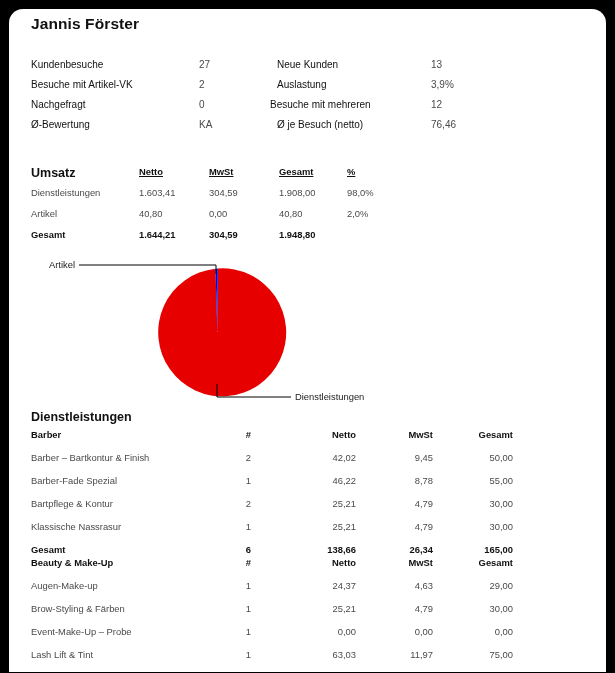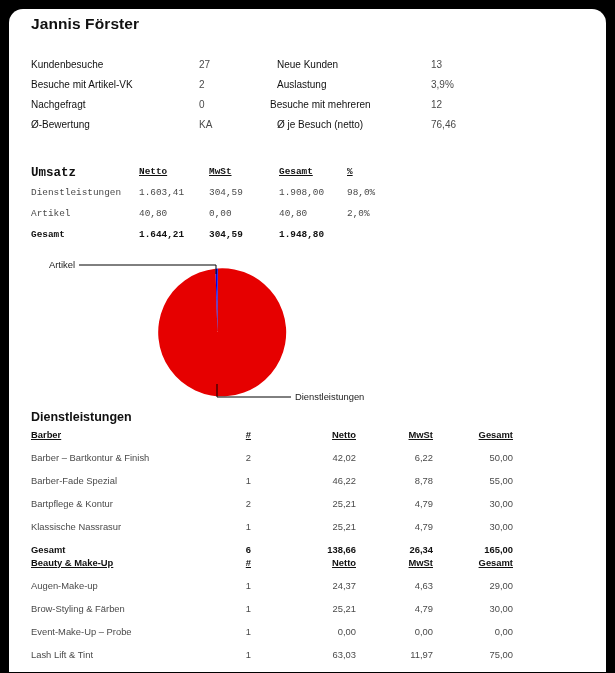--- a/index.html
+++ b/index.html
@@ -31,21 +31,21 @@
   .kpi-lbl {
     position: absolute; font-size: 10px; font-weight: normal; color: #111111;
     white-space: nowrap;
   }
   .kpi-val {
     position: absolute; font-size: 10px; color: #4a4a4a; white-space: nowrap;
   }
 
   
   .umsatz { position: absolute; left: 22px; top: 157px; width: 560px; }
-  .um-row { position: relative; height: 21px; font-family: Liberation Mono, monospace; }
+  .um-row { position: relative; height: 21px; }
   .um-c { position: absolute; font-size: 9.4px; color: #4a4a4a; white-space: nowrap; }
   .um-head .um-c { font-weight: bold; color: #111111; text-decoration: underline; }
   .um-head .um-c0 { text-decoration: none; font-size: 12.5px; }
   .um-total .um-c { font-weight: bold; color: #111111; }
   .um-c0 { left: 0px; }
   .um-c1 { left: 108px; }
   .um-c2 { left: 178px; }
   .um-c3 { left: 248px; }
   .um-c4 { left: 316px; }
 
@@ -61,21 +61,21 @@
   .svc-1 { top: 420px; }
   .svc-2 { top: 548px; }
   .svc-row { position: relative; height: 23px; }
   .sc { position: absolute; font-size: 9.4px; color: #4a4a4a; white-space: nowrap; }
   .sc-name { left: 0px; text-align: left; }
   .sc-num  { left: 150px;  width: 70px;  text-align: right; }
   .sc-net  { left: 250px;  width: 75px;  text-align: right; }
   .sc-mwst { left: 330px;  width: 72px;  text-align: right; }
   .sc-ges  { left: 410px;  width: 72px;  text-align: right; }
   .svc-head .sc {
-    font-weight: bold; color: #111111; text-decoration: underline;
+    font-weight: bold; color: #111111; 
   }
   .svc-total .sc { font-weight: bold; color: #111111; }
 
   .bottom-rule {
     position: absolute; left: 0px; top: 663px; width: 597px; height: 2px;
     background: #000000;
   }
 </style>
 </head>
 <body>
@@ -164,21 +164,21 @@
         <span class="sc sc-name">Barber</span>
         <span class="sc sc-num">#</span>
         <span class="sc sc-net">Netto</span>
         <span class="sc sc-mwst">MwSt</span>
         <span class="sc sc-ges">Gesamt</span>
       </div>
       <div class="svc-row">
         <span class="sc sc-name">Barber – Bartkontur &amp; Finish</span>
         <span class="sc sc-num">2</span>
         <span class="sc sc-net">42,02</span>
-        <span class="sc sc-mwst">6,22</span>
+        <span class="sc sc-mwst">9,45</span>
         <span class="sc sc-ges">50,00</span>
       </div>
       <div class="svc-row">
         <span class="sc sc-name">Barber-Fade Spezial</span>
         <span class="sc sc-num">1</span>
         <span class="sc sc-net">46,22</span>
         <span class="sc sc-mwst">8,78</span>
         <span class="sc sc-ges">55,00</span>
       </div>
       <div class="svc-row">

